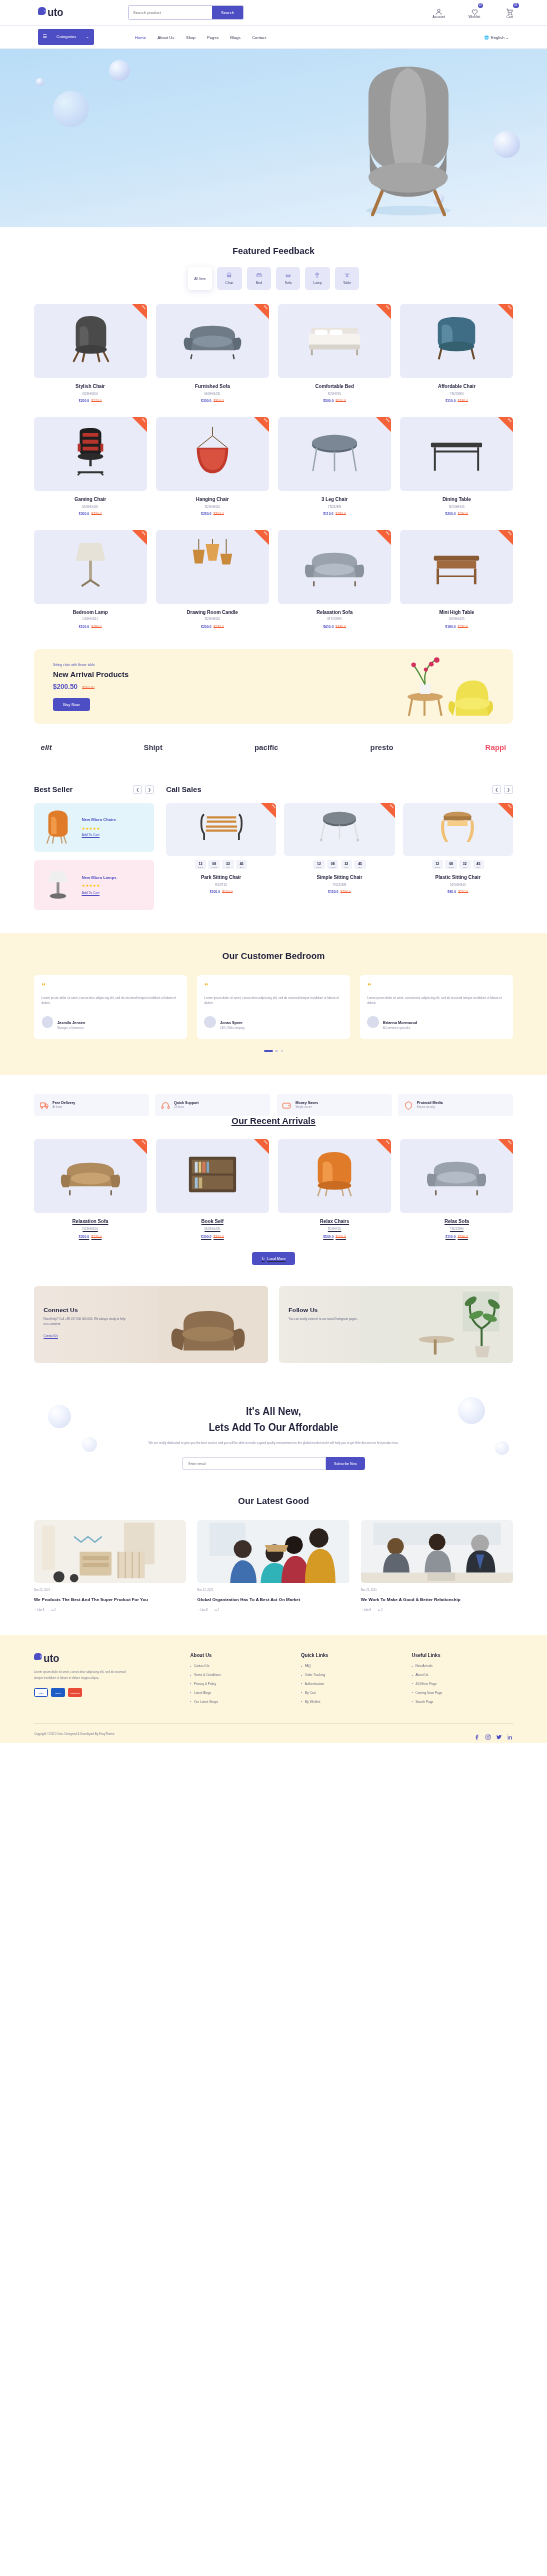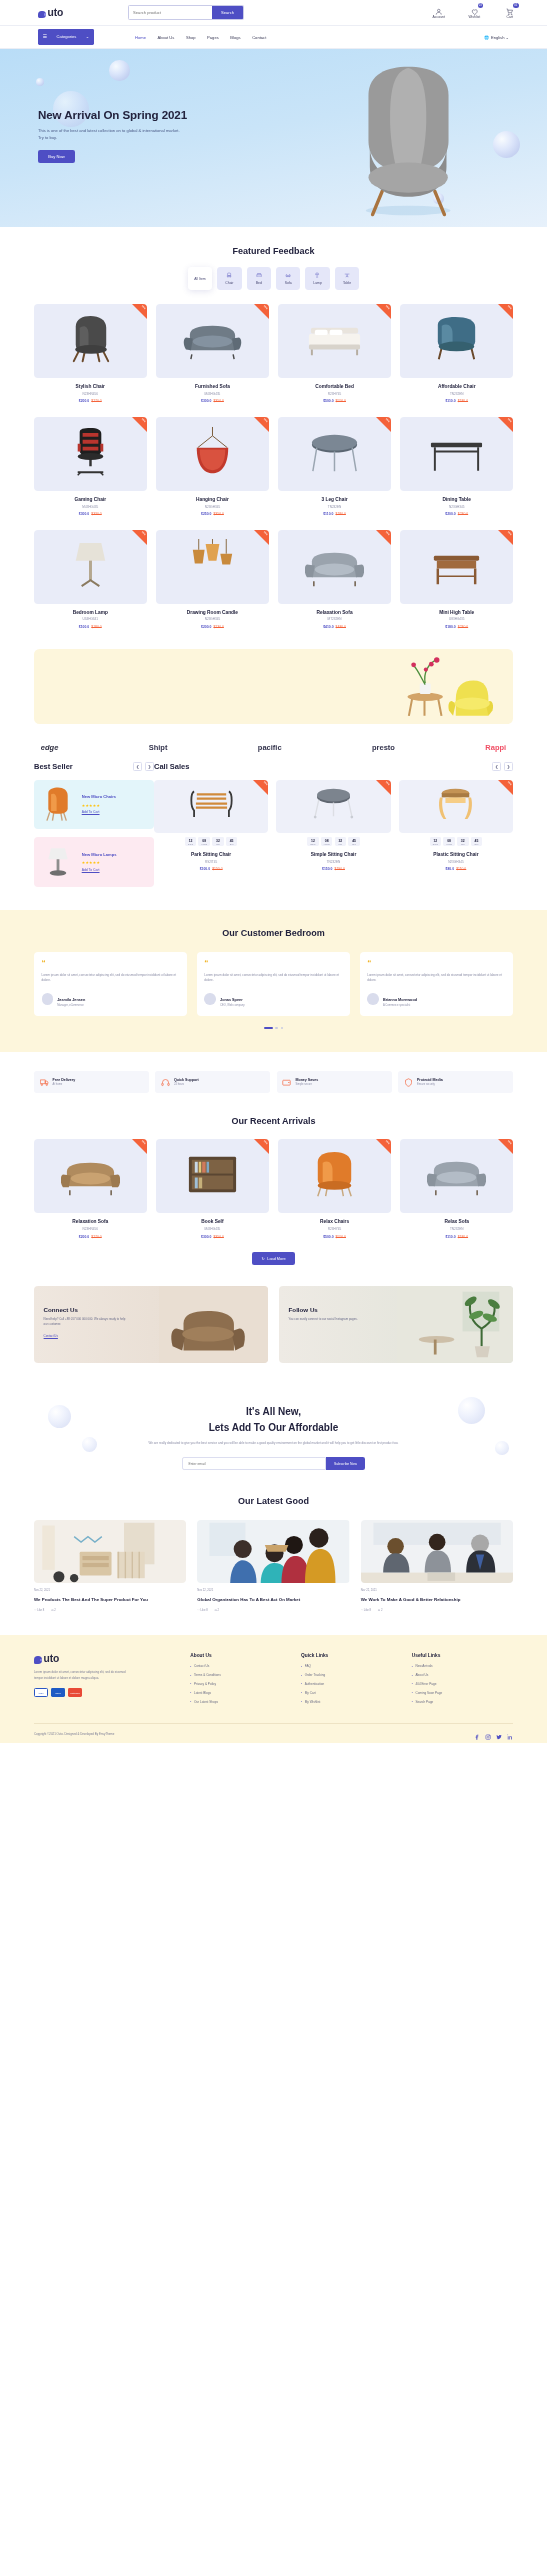--- a/index.html
+++ b/index.html
@@ -11,21 +11,21 @@
     -webkit-font-smoothing: antialiased;
   }
   .wrap { width: 547px; margin: 0 auto; position: relative; overflow: hidden; }
   .container { width: 479px; margin: 0 auto; }
 
   
   .topbar {
     height: 26px; display: flex; align-items: center;
     border-bottom: 0.7px solid #eceef5; background: #fff;
   }
-  .logo { display: flex; align-items: flex-end; gap: 2.1px; margin-left: 38px; }
+  .logo { display: flex; align-items: flex-start; gap: 2.1px; margin-left: 38px; }
   .logo-mark {
     width: 7.5px; height: 7.5px; background: #4e4ec4; border-radius: 50% 50% 50% 20%;
     position: relative;
   }
   .logo-mark:after {
     content:""; position:absolute; width:2.7px; height:2.7px; background:#8d8de8;
     border-radius:50%; right:-0.7px; top:2.7px;
   }
   .logo-text { font-size: 10.3px; font-weight: 700; color: #2b2b45; letter-spacing: -0.2px; }
   .searchbox {
@@ -127,21 +127,21 @@
   .promo-art { position: absolute; right: 20.5px; bottom: 0; width: 171px; height: 68px; }
 
   
   .brands { display: flex; justify-content: space-between; align-items: center; margin-top: 19px; padding: 0 6.8px; }
   .brand { font-size: 7.5px; font-weight: 700; color: #23233e; opacity: .92; }
   .brand.edge { color: #1b1b2e; font-style: italic; }
   .brand.rappi { color: #ef3e56; }
   .brand.pacific { color: #23233e; }
 
   
-  .two-col { display: flex; gap: 0; margin-top: 10px; }
+  .two-col { display: flex; gap: 12px; margin-top: 33px; }
   .col-bs { width: 120px; }
   .col-ds { flex: 1; }
   .col-head { display: flex; align-items: center; justify-content: space-between; }
   .col-head h3 { font-size: 7.5px; font-weight: 700; color: #23233e; }
   .arrows { display: flex; gap: 2.7px; }
   .arw {
     width: 9px; height: 9px; border: 0.7px solid #dcdef0; border-radius: 1.4px;
     font-size: 4.1px; color: #6a6c8c; display: flex; align-items: center;
     justify-content: center; cursor: pointer; background: #fff;
   }
@@ -307,25 +307,20 @@
   </div>
 
   <div class="hero">
     <span class="bubble" style="width:20.5px;height:20.5px;left:109px;top:11px;"></span>
     <span class="bubble" style="width:8.2px;height:8.2px;left:36px;top:29px;"></span>
     <span class="bubble" style="width:36px;height:36px;left:53px;top:42px;opacity:.55;"></span>
     <span class="bubble" style="width:15px;height:15px;left:417px;top:20.5px;"></span>
     <span class="bubble" style="width:27px;height:27px;right:27px;top:82px;"></span>
     <span class="bubble" style="width:11px;height:11px;right:103px;top:144px;"></span>
 
-    <div class="hero-text">
-      <div class="hero-h1">New Arrival On Spring 2021</div>
-      <div class="hero-p">This is one of the best and latest collection on to global &amp; international market. Try to buy.</div>
-      <button class="btn-primary">Buy Now</button>
-    </div>
 
     <svg class="hero-chair" viewBox="0 0 165 225">
       <ellipse cx="82" cy="214" rx="62" ry="7" fill="#a9cbe6" opacity=".45"></ellipse>
       <path d="M44 186 L30 220 M121 186 L135 220" stroke="#a9743f" stroke-width="5" stroke-linecap="round"></path>
       <path d="M24 46 C24 14 52 4 82 4 C112 4 141 14 141 46 L141 112 C141 140 118 158 82 158 C46 158 24 140 24 112 Z" fill="#9a9a9a"></path>
       <path d="M82 6 C66 10 58 26 56 60 C54 94 58 124 64 150 L100 150 C106 124 110 94 108 60 C106 26 98 10 82 6Z" fill="#b0b0b0"></path>
       <path d="M26 120 C26 150 48 170 82 170 C116 170 138 150 138 120 L138 150 C138 178 116 194 82 194 C48 194 26 178 26 150 Z" fill="#8c8c8c"></path>
       <ellipse cx="82" cy="166" rx="58" ry="22" fill="#a5a5a5"></ellipse>
     </svg>
   </div>
@@ -556,40 +551,49 @@
           </div>
           <div class="pname">Mini High Table</div>
           <div class="psku">U83HG435</div>
           <div class="pprice"><span class="new">$180.0</span><span class="old">$230.0</span></div>
         </div>
       </div>
   </div>
 
   <div class="container">
     <div class="promo">
+      <div class="promo-left">
+        <div class="promo-eyebrow">Sitting chair with flower table</div>
+        <div class="promo-h">New Arrival Products</div>
+        <div class="promo-price">
+          <span>$200.50</span>
+          <span class="old">$250.00</span>
+        </div>
+        <button class="btn-primary">Buy Now</button>
+      </div>
       <svg class="promo-art" viewBox="0 0 250 100">
         <path d="M150 88 L150 62 M130 62h42 M132 62l-5 26 M170 62l5 26" stroke="#c79a5e" stroke-width="3" fill="none"></path>
         <ellipse cx="151" cy="60" rx="26" ry="6" fill="#d3a468"></ellipse>
         <rect x="143" y="40" width="16" height="16" rx="2" fill="#f4f4f4"></rect>
         <path d="M151 40 C148 24 156 12 166 6 M151 42 C144 30 140 20 134 14" stroke="#4f8f3e" stroke-width="2" fill="none"></path>
         <circle cx="168" cy="6" r="4" fill="#d3305e"></circle>
           <circle cx="160" cy="12" r="3.5" fill="#d3305e"></circle>
         <circle cx="152" cy="20" r="3" fill="#d3305e"></circle>
           <circle cx="134" cy="13" r="3.5" fill="#d3305e"></circle>
         <path d="M196 88 L196 64 C196 44 206 36 222 36 C238 36 244 46 244 64 L244 88 Z" fill="#efe04f"></path>
         <path d="M190 66 C186 66 184 72 186 80 L192 88 L196 70 Z" fill="#e8d63f"></path>
         <path d="M246 66 C250 66 252 72 250 80 L244 88 L240 70 Z" fill="#e8d63f"></path>
         <ellipse cx="220" cy="70" rx="26" ry="9" fill="#f6ea6a"></ellipse>
       </svg>
     </div>
   </div>
 
   <div class="container">
     <div class="brands">
-      <div class="brand edge">edge</div>
+      <div class="brand edge">elit</div>
       <div class="brand">Shipt</div>
       <div class="brand pacific">pacific</div>
       <div class="brand">presto</div>
       <div class="brand rappi">Rappi</div>
     </div>
   </div>
 
   <div class="container two-col">
     <div class="col-bs">
       <div class="col-head">
@@ -812,21 +816,21 @@
               <path d="M12 2l8 4v6c0 5-3.5 9-8 10-4.5-1-8-5-8-10V6z"></path>
             </svg></span>
           <span>
             <div class="feat-t">Protectd Media</div>
             <div class="feat-s">Ensure security</div>
           </span>
         </div>
       </div>
   </div>
 
-  <div class="container" style="margin-top:23px;">
+  <div class="container" style="text-decoration:underline;">
     <div class="sec-title">Our Recent Arrivals</div>
     <div class="pgrid" id="recent-grid">
         <div class="pcard">
           <div class="pthumb">
             <span style="width:59px;height:55px;display:block;"><svg viewBox="0 0 120 104">
                 <path d="M12 76 L12 46 C12 34 28 28 60 28 C92 28 108 36 108 48 L108 76Z" fill="#b08b5e"></path>
                 <path d="M4 52 C-2 54 -2 70 4 78 L16 78 L20 54Z" fill="#9d7a50"></path>
                 <path d="M116 52 C122 54 122 70 116 78 L104 78 L100 54Z" fill="#9d7a50"></path>
                 <ellipse cx="60" cy="60" rx="40" ry="12" fill="#c9a271"></ellipse>
                 <path d="M18 84 v10 M102 84 v10" stroke="#6b5a46" stroke-width="3"></path>

